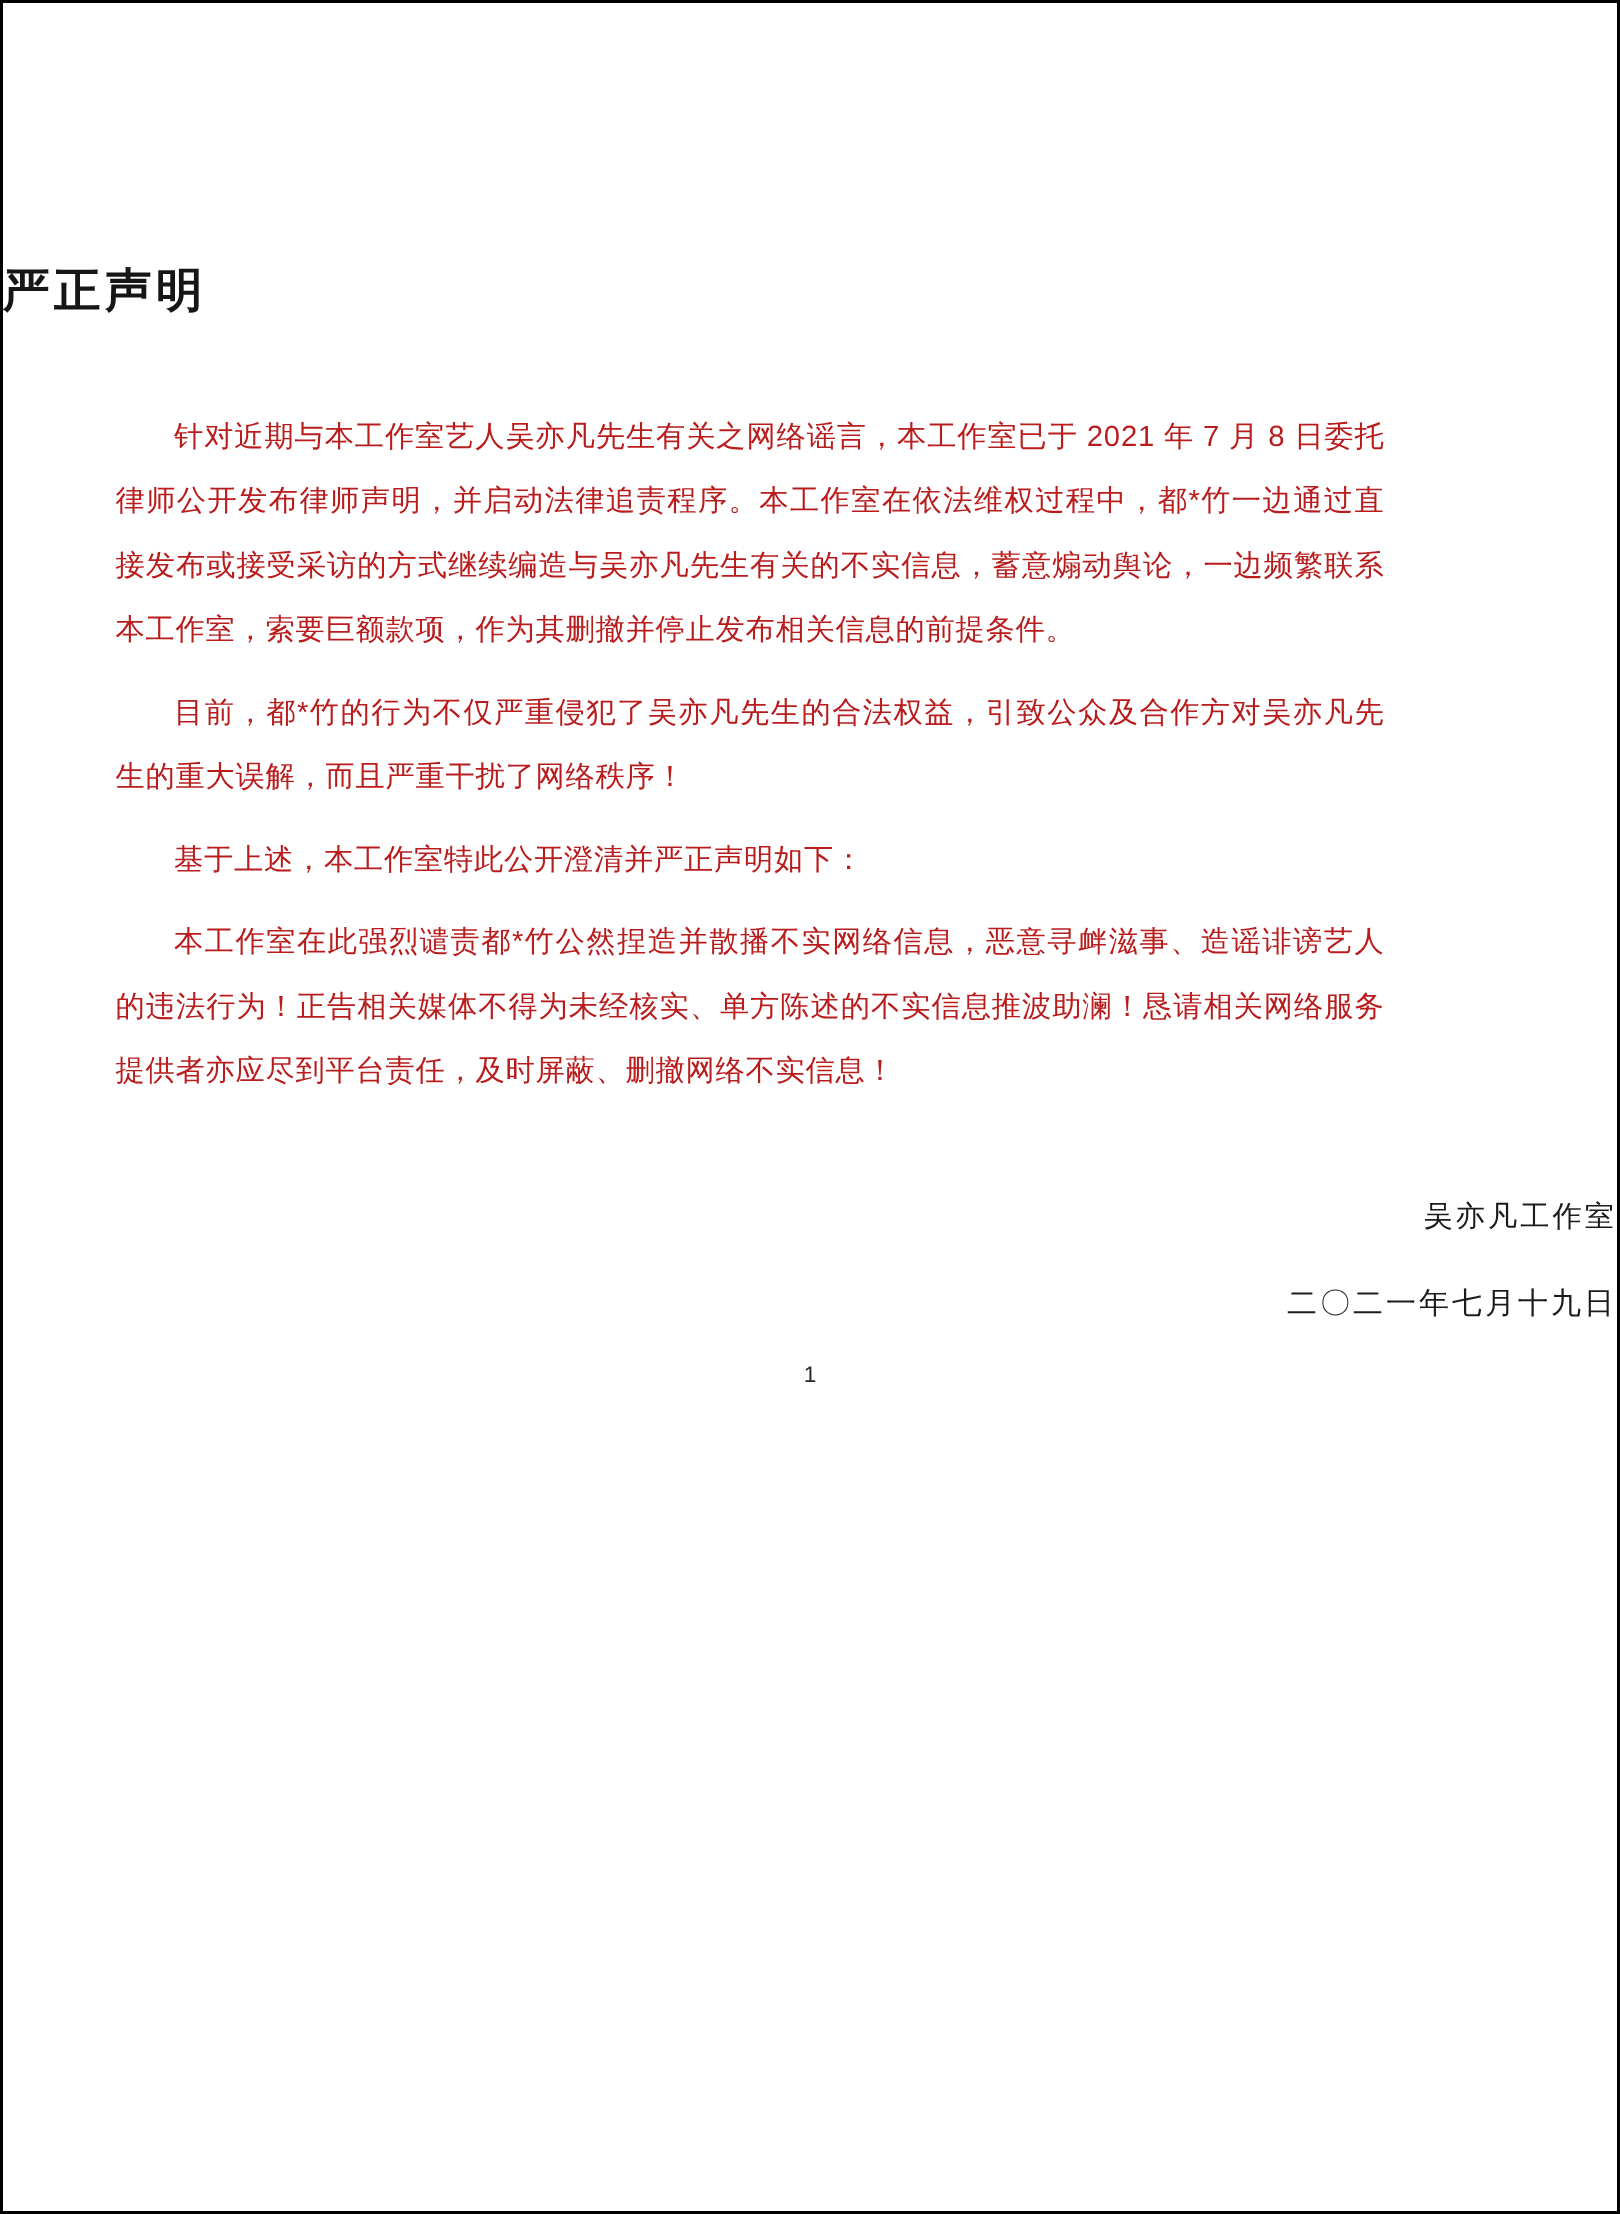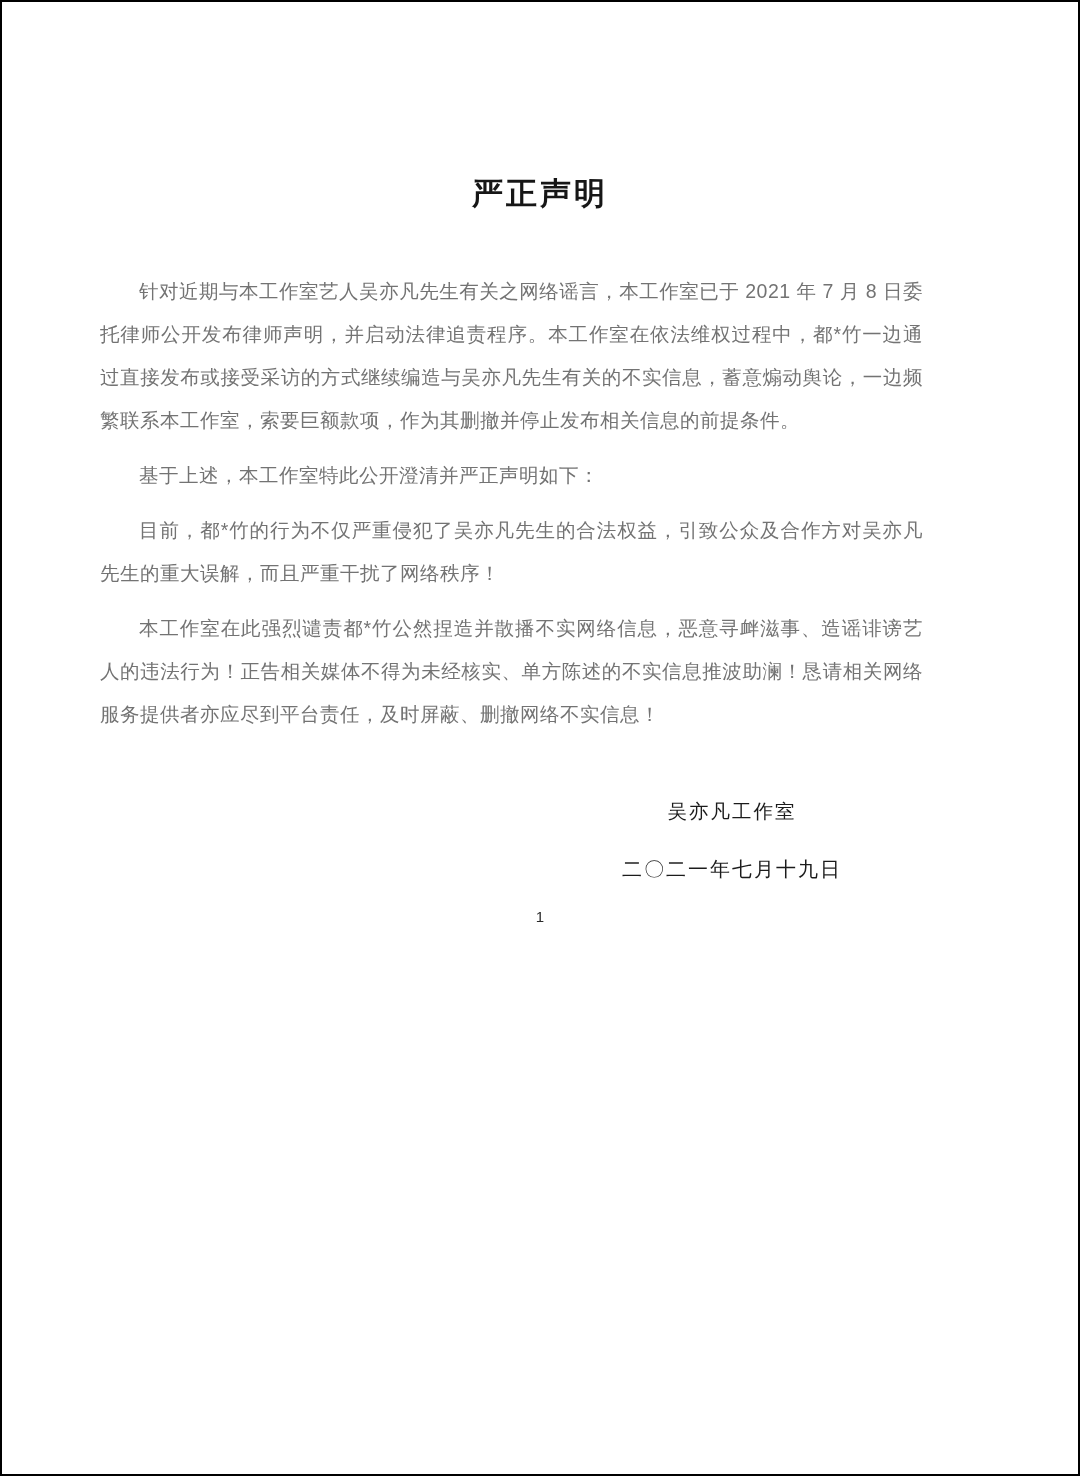--- a/index.html
+++ b/index.html
@@ -14,33 +14,33 @@
     width: 1080px;
     height: 1476px;
     background: #ffffff;
     border: 2px solid #000000;
     position: relative;
     overflow: hidden;
   }
 
   .doc-title {
     margin-top: 172px;
-    text-align: center;
+    text-align: left;
     font-size: 31px;
     font-weight: 700;
     letter-spacing: 3px;
     color: #161616;
     line-height: 40px;
   }
 
   .doc-body {
     margin-top: 56px;
-    padding-left: 98px;
+    padding-left: 75px;
     padding-right: 155px;
-    color: #737373;
+    color: #b91c1c;
   }
 
   .doc-body p {
     font-size: 19.5px;
     line-height: 43px;
     text-indent: 2em;
     text-align: justify;
     margin-bottom: 12px;
     letter-spacing: 0.5px;
   }
@@ -48,21 +48,21 @@
   .doc-body p.underlined {
     text-decoration: underline;
     text-underline-offset: 7px;
     text-decoration-thickness: 1.5px;
   }
 
   .sig-block {
     margin-top: 62px;
     
     padding-left: 384px;
-    text-align: center;
+    text-align: right;
     color: #1b1b1b;
   }
 
   .sig-block .sig-line {
     font-size: 19.5px;
     line-height: 26px;
     letter-spacing: 2px;
   }
 
   .sig-block .date-line {
@@ -82,23 +82,23 @@
 </head>
 <body>
 
 <div class="sheet">
 
   <h1 class="doc-title">严正声明</h1>
 
   <div class="doc-body">
     <p>针对近期与本工作室艺人吴亦凡先生有关之网络谣言，本工作室已于 2021 年 7 月 8 日委托律师公开发布律师声明，并启动法律追责程序。本工作室在依法维权过程中，都*竹一边通过直接发布或接受采访的方式继续编造与吴亦凡先生有关的不实信息，蓄意煽动舆论，一边频繁联系本工作室，索要巨额款项，作为其删撤并停止发布相关信息的前提条件。</p>
 
+    <p>目前，都*竹的行为不仅严重侵犯了吴亦凡先生的合法权益，引致公众及合作方对吴亦凡先生的重大误解，而且严重干扰了网络秩序！</p>
+
     <p>基于上述，本工作室特此公开澄清并严正声明如下：</p>
-
-    <p>目前，都*竹的行为不仅严重侵犯了吴亦凡先生的合法权益，引致公众及合作方对吴亦凡先生的重大误解，而且严重干扰了网络秩序！</p>
 
 
 
     <p>本工作室在此强烈谴责都*竹公然捏造并散播不实网络信息，恶意寻衅滋事、造谣诽谤艺人的违法行为！正告相关媒体不得为未经核实、单方陈述的不实信息推波助澜！恳请相关网络服务提供者亦应尽到平台责任，及时屏蔽、删撤网络不实信息！</p>
 
   </div>
 
   <div class="sig-block">
     <div class="sig-line">吴亦凡工作室</div>
     <div class="date-line">二〇二一年七月十九日</div>

